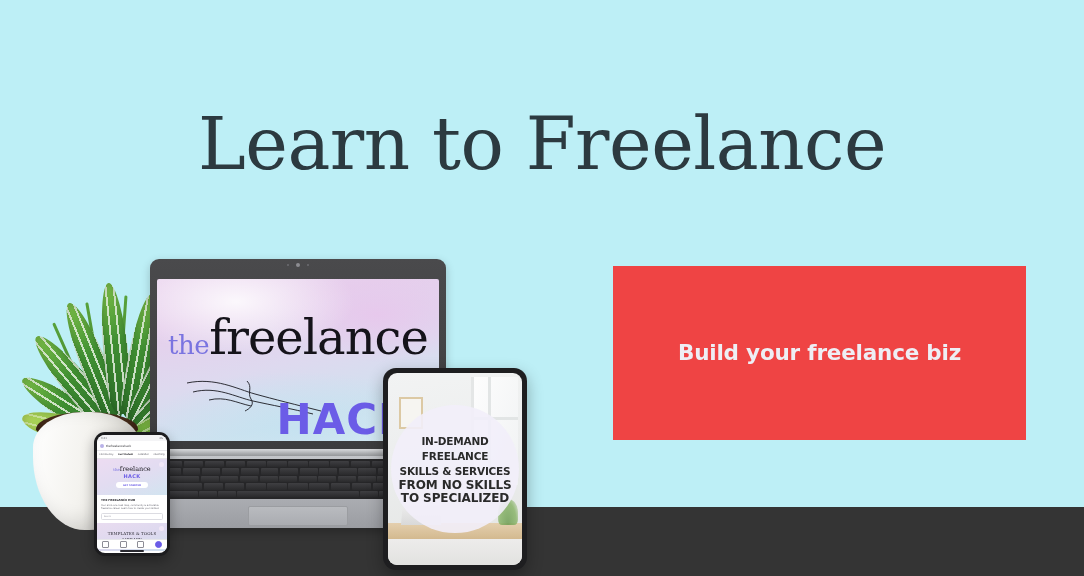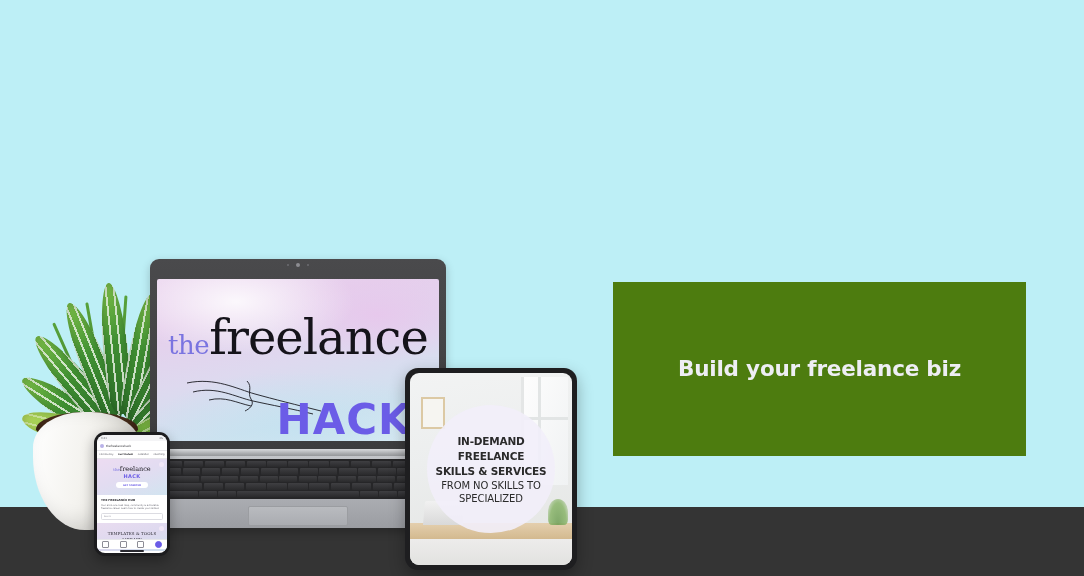--- a/index.html
+++ b/index.html
@@ -46,23 +46,23 @@
     font-weight: 400;
     letter-spacing: -0.5px;
     z-index: 30;
     pointer-events: none;
   }
   .headline .l2 { display: block; }
 
   
   .copy-box {
     position: absolute;
-    left: 613px; top: 282px;
+    left: 613px; top: 266px;
     width: 413px; height: 174px;
-    background: #4d7c0f;
+    background: #ef4444;
     display: flex;
     align-items: center;
     justify-content: center;
     z-index: 25;
   }
   .copy-box p {
     margin: 0;
     color: #eeeef4;
     font-family: "DejaVu Sans", "Liberation Sans", sans-serif;
     font-weight: bold;
@@ -251,28 +251,27 @@
     width: 98px; height: 18px;
     background: linear-gradient(180deg, #b9bbbf 0%, #aaacb1 100%);
     border: 1px solid #9b9da1;
     border-radius: 2px;
   }
 
   
   .tablet {
     position: absolute;
     left: 383px; top: 368px;
-    width: 172px; height: 202px;
+    width: 144px; height: 202px;
     background: #1e1e20;
     border-radius: 13px;
     padding: 5px;
     box-sizing: border-box;
     box-shadow: 0 6px 16px rgba(0,0,0,0.30);
     z-index: 14;
-    margin-left: 22px;
   }
   .tab-screen {
     position: relative;
     width: 100%; height: 100%;
     border-radius: 9px;
     overflow: hidden;
     background: linear-gradient(170deg, #f2f3f3 0%, #eceeee 42%, #e3e4e2 100%);
   }
   .tab-window {
     position: absolute;
@@ -335,21 +334,21 @@
   .tab-text {
     position: absolute;
     left: 0; top: 50%;
     transform: translateY(-50%);
     width: 100%;
     text-align: center;
     color: #2a2a2a;
     font-family: "DejaVu Sans", "Liberation Sans", sans-serif;
   }
   .tab-text .t1 { display: block; font-weight: bold; font-size: 10.5px; line-height: 15px; letter-spacing: -0.2px; }
-  .tab-text .t2 { display: block; font-weight: normal; font-size: 10px; line-height: 13px; letter-spacing: -0.1px; }
+  .tab-text .t2 { display: block; font-weight: bold; font-size: 12px; line-height: 13px; letter-spacing: -0.1px; }
 
   
   .phone {
     position: absolute;
     left: 94px; top: 432px;
     width: 76px; height: 124px;
     background: #1c1c1e;
     border-radius: 11px;
     padding: 3px;
     box-sizing: border-box;
@@ -477,20 +476,21 @@
 </style>
 </head>
 <body>
 
 <div id="banner">
 
   <div class="bg-sky"></div>
   <div class="bg-floor"></div>
 
   <h1 class="headline">
+    <span class="l1">Learn to Freelance</span>
   </h1>
 
   <div class="plant-group">
     <div class="stem" style="height:150px; transform:rotate(-24deg);"></div>
     <div class="stem" style="height:160px; transform:rotate(-10deg);"></div>
     <div class="stem" style="height:165px; transform:rotate(4deg);"></div>
     <div class="stem" style="height:150px; transform:rotate(18deg);"></div>
 
     <div class="leaf" style="width:26px; height:104px; transform:rotate(-58deg) translateY(-18px);"></div>
     <div class="leaf pale" style="width:28px; height:96px; transform:rotate(-76deg) translateY(-12px);"></div>

